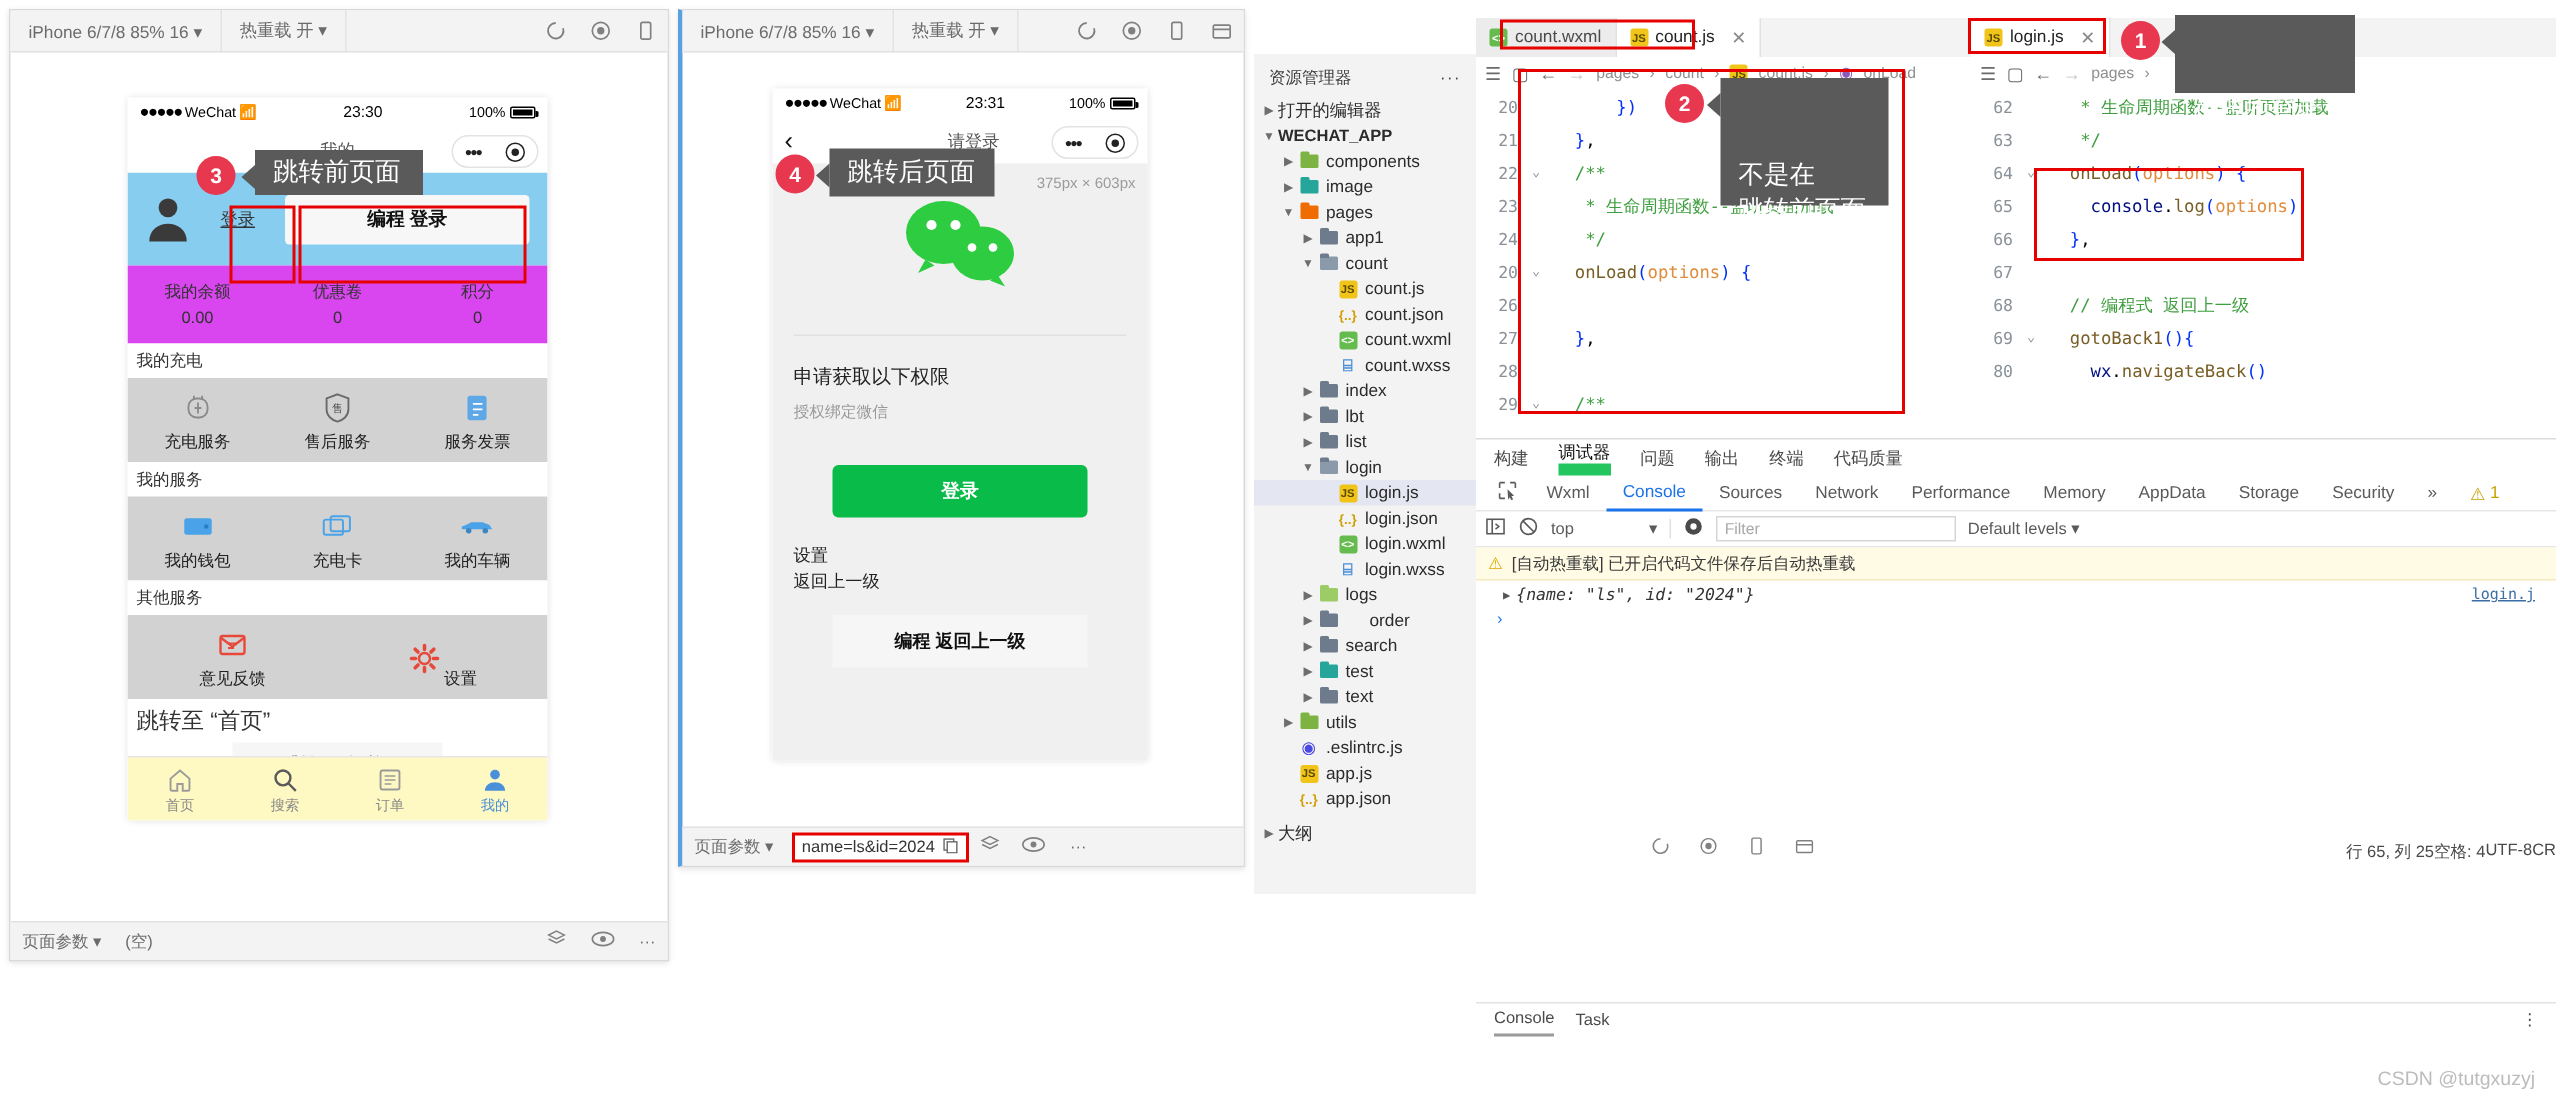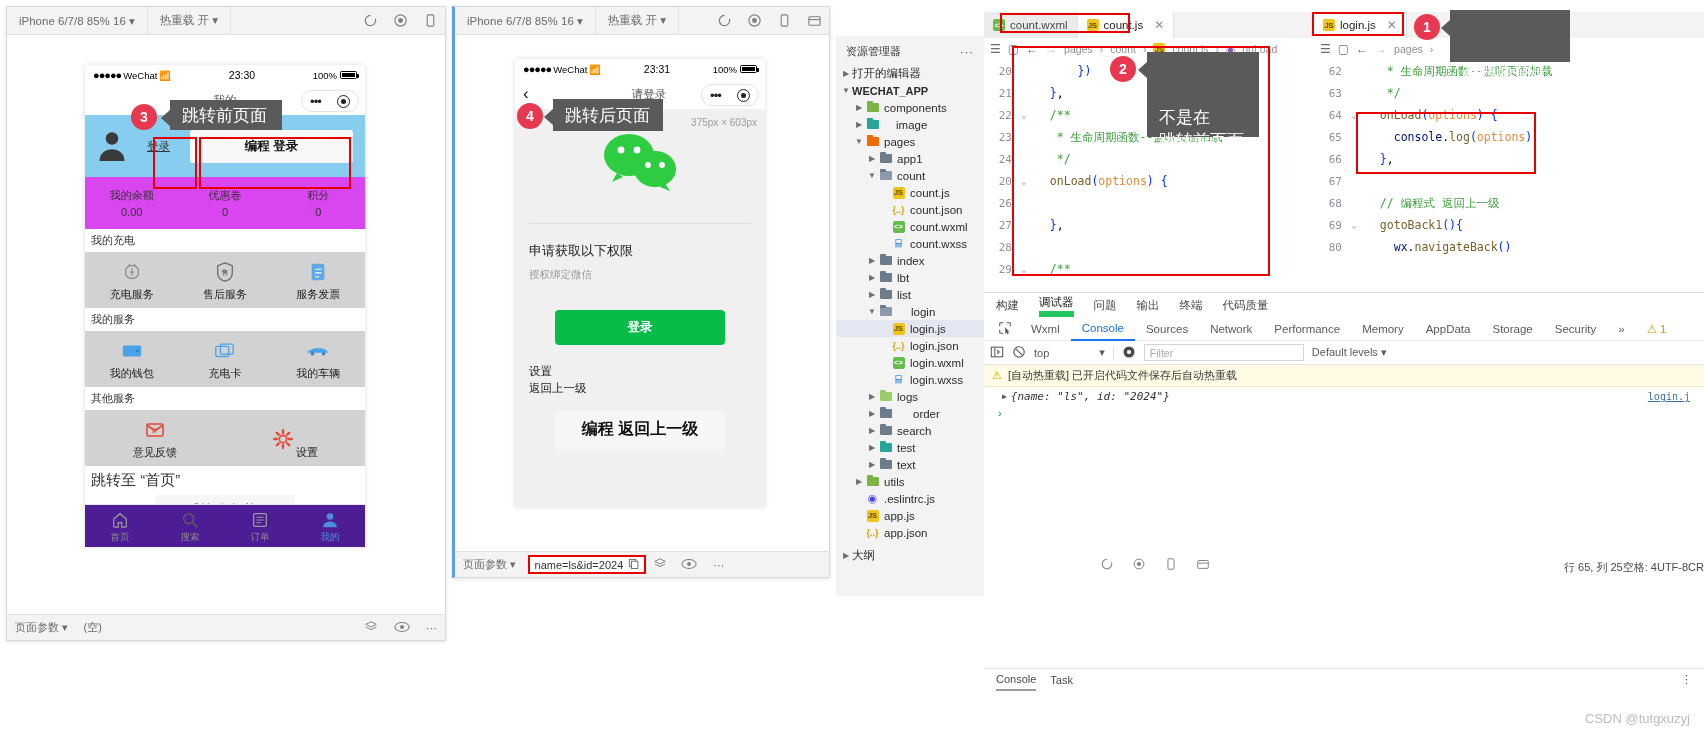--- a/index.html
+++ b/index.html
@@ -110,39 +110,39 @@
   }
   .stats-row { display: flex; padding: 10px 0 8px; background: #d946ef; }
   .stats-cell { flex: 1; text-align: center; font-size: 11px; color: #333; line-height: 1.55; }
   .sec-title { font-size: 11px; color: #333; padding: 4px 6px; background: #fff; }
   .grid3 { display: flex; background: #d2d2d2; padding: 8px 0 6px; }
   .grid-cell { flex: 1; text-align: center; font-size: 11px; color: #222; }
   .grid-cell .gi { height: 24px; display: flex; align-items: center; justify-content: center; margin-bottom: 3px; }
   .grid2 { display: flex; background: #d2d2d2; padding: 8px 0 6px; }
   .jump-text { font-size: 15px; color: #333; padding: 5px 6px; }
   .tabbar {
-    display: flex; border-top: 1px solid #e6e6e6; background: #4c1d95; padding: 4px 0 3px;
+    display: flex; border-top: 1px solid #e6e6e6; background: #fef9c3; padding: 4px 0 3px;
   }
   .tab { flex: 1; text-align: center; font-size: 9.5px; color: #8a8a8a; }
   .tab.active { color: #4a90d9; }
   .tab .ti { height: 22px; display: flex; align-items: center; justify-content: center; }
 
   
   .login-body { background: #f0f0f0; height: 100%; position: relative; }
   .wx-logo { display: flex; justify-content: center; padding: 22px 0 30px; }
   .auth-divider { border-top: 1px solid #e0e0e0; margin: 0 14px; }
   .auth-title { font-size: 13px; color: #222; padding: 18px 14px 8px; }
   .auth-sub { font-size: 10.5px; color: #9a9a9a; padding: 0 14px 18px; }
   .btn-green {
     background: #09bb49; color: #fff; font-weight: bold; font-size: 12.5px;
     text-align: center; padding: 9px 0; border-radius: 4px; margin: 10px 40px;
   }
   .plain-lines { font-size: 11.5px; color: #222; padding: 8px 14px 4px; line-height: 1.5; }
   .btn-grey {
-    background: #f6f6f6; color: #111; font-weight: bold; font-size: 16px;
+    background: #f6f6f6; color: #111; font-weight: bold; font-size: 12px;
     text-align: center; padding: 9px 0; margin: 8px 40px;
   }
   .size-label { position: absolute; right: 8px; top: 8px; font-size: 10px; color: #9b9b9b; }
   .explorer { position: absolute; background: #f3f3f3; overflow: hidden; }
   .exp-head {
     display: flex; align-items: center; justify-content: space-between;
     padding: 8px 10px 6px; font-size: 11px; color: #3b3b3b;
   }
   .exp-row {
     display: flex; align-items: center; height: 17px; font-size: 11.5px;
@@ -191,21 +191,21 @@
   .ctxt { padding-left: 6px; }
   .k-fn { color: #795e26; }
   .k-par { color: #e08c3b; }
   .k-com { color: #3f9e3f; }
   .k-brk { color: #0431fa; }
   .k-obj { color: #001080; }
 
   
   .devtools { position: absolute; background: #fff; border-top: 1px solid #dcdcdc; }
   .dt-row1 { display: flex; align-items: center; gap: 20px; height: 24px; padding: 0 12px; font-size: 11.5px; color: #4a4a4a; }
-  .dt-row1 .act { color: #111; border-bottom: 6px solid #22c55e; height: 24px; display: flex; align-items: center; }
+  .dt-row1 .act { color: #111; border-bottom: 8px solid #22c55e; height: 24px; display: flex; align-items: center; }
   .dt-row2 {
     display: flex; align-items: center; gap: 0; height: 24px; padding: 0 6px;
     font-size: 11.5px; color: #5a5a5a; border-bottom: 1px solid #e6e6e6;
   }
   .dt-row2 .dtab { padding: 0 11px; height: 24px; display: flex; align-items: center; }
   .dt-row2 .dtab.act { color: #1a73e8; border-bottom: 2px solid #1a73e8; }
   .dt-row3 {
     display: flex; align-items: center; gap: 8px; height: 24px; padding: 0 6px;
     font-size: 11px; color: #5a5a5a; border-bottom: 1px solid #e6e6e6;
   }
@@ -655,21 +655,21 @@
           <span class="fi">
             <span class="fldr g"></span>
           </span>
           <span style="padding-left: 4px;">components</span>
         </div>
         <div class="exp-row" style="padding-left: 17px;">
           <span class="chev">▶</span>
           <span class="fi">
             <span class="fldr t"></span>
           </span>
-          <span style="padding-left: 16px;">image</span>
+          <span style="padding-left: 4px;">image</span>
         </div>
         <div class="exp-row" style="padding-left: 17px;">
           <span class="chev">▼</span>
           <span class="fi">
             <span class="fldr o open"></span>
           </span>
           <span style="padding-left: 4px;">pages</span>
         </div>
         <div class="exp-row" style="padding-left: 30px;">
           <span class="chev">▶</span>
@@ -732,21 +732,21 @@
           <span class="fi">
             <span class="fldr "></span>
           </span>
           <span style="padding-left: 4px;">list</span>
         </div>
         <div class="exp-row" style="padding-left: 30px;">
           <span class="chev">▼</span>
           <span class="fi">
             <span class="fldr  open"></span>
           </span>
-          <span style="padding-left: 18px;">login</span>
+          <span style="padding-left: 4px;">login</span>
         </div>
         <div class="exp-row sel" style="padding-left: 43px;">
           <span class="chev"></span>
           <span class="fi">
             <span class="ficon ic-js">JS</span>
           </span>
           <span style="padding-left: 4px;">login.js</span>
         </div>
         <div class="exp-row" style="padding-left: 43px;">
           <span class="chev"></span>

